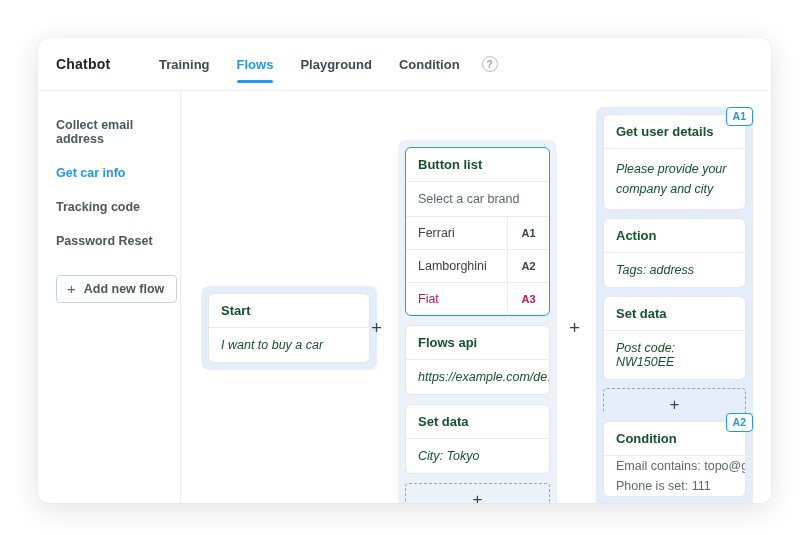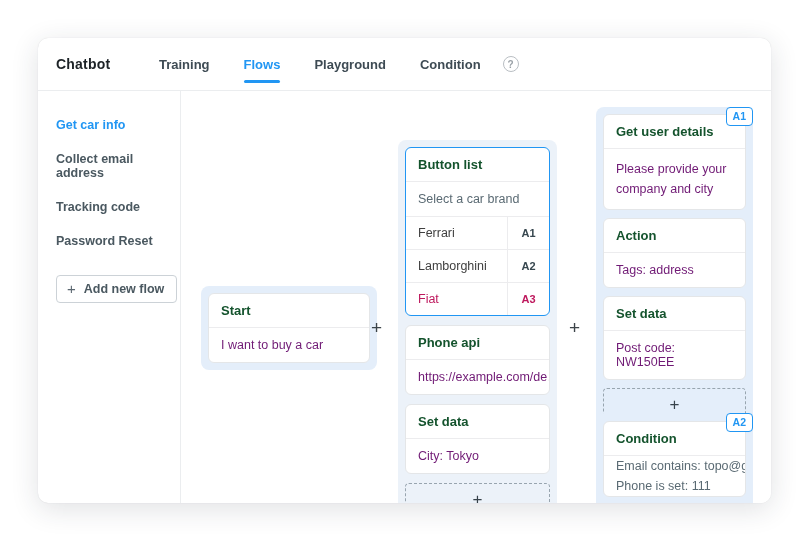--- a/index.html
+++ b/index.html
@@ -15,21 +15,21 @@
 
   
   .hdr {
     height: 53px; display: flex; align-items: center;
     border-bottom: 1px solid #ebedef;
   }
   .app-title {
     padding-left: 18px; width: 121px; font-size: 14px; font-weight: 700;
     color: #1c2226; letter-spacing: .2px;
   }
-  .tabs { display: flex; align-items: center; gap: 34px; }
+  .tabs { display: flex; align-items: center; gap: 27px; }
   .tab { cursor: pointer; }
   .tab span {
     position: relative; display: inline-block; font-size: 13px; font-weight: 700;
     color: #3e4b54; padding: 4px 0;
   }
   .tab.active span { color: #2196f3; }
   .tab.active span::after {
     content: ""; position: absolute; left: 0; right: 0; bottom: -7px;
     height: 2.5px; background: #2196f3; border-radius: 2px;
   }
@@ -51,21 +51,21 @@
     color: #4a5860; cursor: pointer;
   }
   .add-flow .pl { font-weight: 400; font-size: 15px; color: #5b6770; line-height: 12px; }
 
   .canvas { position: relative; flex: 1; background: #fff; }
 
   
   .group { position: absolute; background: #e4eefa; border-radius: 8px; padding: 7px; }
   .node { background: #fff; border: 1px solid #e4e6e8; border-radius: 6px; overflow: hidden; cursor: pointer; }
   .node-h { font-size: 13px; font-weight: 700; color: #14532d; padding: 9px 12px; border-bottom: 1px solid #ececee; }
-  .node-b { font-size: 12.5px; color: #701a75; padding: 10px 12px; }
+  .node-b { font-size: 12.5px; color: #14532d; padding: 10px 12px; font-style: italic; }
   .node-b.clip { white-space: nowrap; overflow: hidden; }
 
   .start-group { left: 20px; top: 195px; width: 176px; }
 
   .connector { position: absolute; font-size: 19px; color: #3d454a; cursor: pointer; line-height: 1; }
   .plus1 { left: 190px; top: 227px; }
   .plus2 { left: 388px; top: 227px; }
 
   .col-mid { left: 217px; top: 49px; width: 159px; height: 390px; background: #ecf2f9; }
   .node + .node, .node + .dashed-add, .dashed-add { margin-top: 9px; }
@@ -114,22 +114,22 @@
       <div class="tab"><span>Condition</span></div>
     </nav>
     <div class="help">
         <span>?</span>
       </div>
   </div>
 
   <div class="bd">
 
     <aside class="sidebar">
+      <div class="side-item">Collect email address</div>
       <div class="side-item active">Get car info</div>
-      <div class="side-item">Collect email address</div>
       <div class="side-item">Tracking code</div>
       <div class="side-item">Password Reset</div>
       <button class="add-flow">
         <span class="pl">+</span>
         <span>Add new flow</span>
       </button>
     </aside>
 
     <main class="canvas">
 
@@ -153,21 +153,21 @@
           <div class="opt-row">
             <div class="opt-label">Lamborghini</div>
             <div class="opt-badge">A2</div>
           </div>
           <div class="opt-row active">
             <div class="opt-label">Fiat</div>
             <div class="opt-badge">A3</div>
           </div>
         </div>
         <div class="node">
-          <div class="node-h">Phone api</div>
+          <div class="node-h">Flows api</div>
           <div class="node-b clip">https://example.com/de…</div>
         </div>
         <div class="node">
           <div class="node-h">Set data</div>
           <div class="node-b">City: Tokyo</div>
         </div>
         <div class="dashed-add">
           <span>+</span>
         </div>
       </div>

